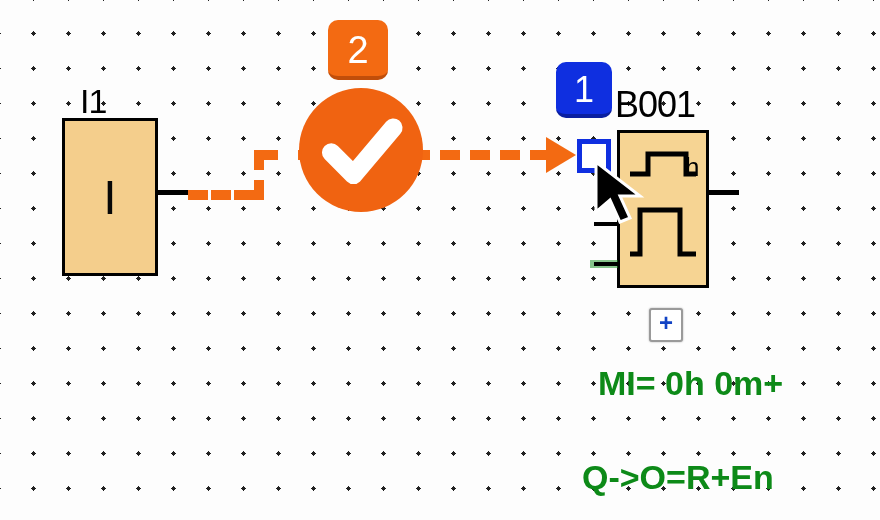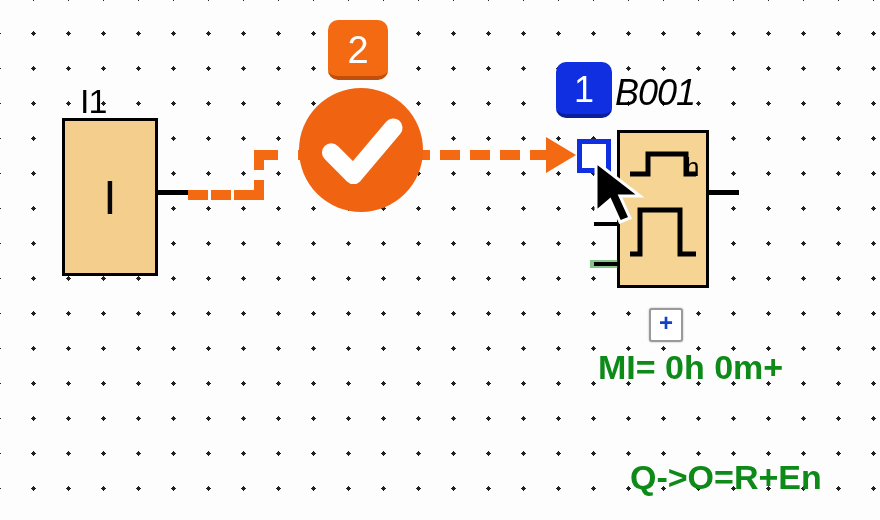--- a/index.html
+++ b/index.html
@@ -51,24 +51,23 @@
     color: #000;
     white-space: nowrap;
   }
   .i1-label {
     left: 80px;
     top: 82px;
     letter-spacing: -1px;
   }
   .b001-label {
     left: 615px;
-    top: 72px;
+    top: 84px;
     font-size: 36px;
     letter-spacing: -1px;
-    font-style: italic;
   }
   .i-text {
     position: absolute;
     left: 50%;
     top: 50%;
     transform: translate(-50%, -50%);
     font-size: 48px;
     font-weight: 500;
     color: #070707;
   }
@@ -222,23 +221,23 @@
 
   
   .param-line {
     position: absolute;
     font-size: 34px;
     color: #0d8a18;
     font-weight: 600;
     white-space: nowrap;
     letter-spacing: 0px;
   }
-  .param1 { left: 598px; top: 348px; }
+  .param1 { left: 598px; top: 364px; }
   .param2 { left: 598px; top: 408px; }
-  .param3 { left: 630px; top: 458px; }
+  .param3 { left: 582px; top: 458px; }
 
   
   .cursor {
     position: absolute;
     left: 592px;
     top: 160px;
     width: 60px;
     height: 70px;
     pointer-events: none;
   }

